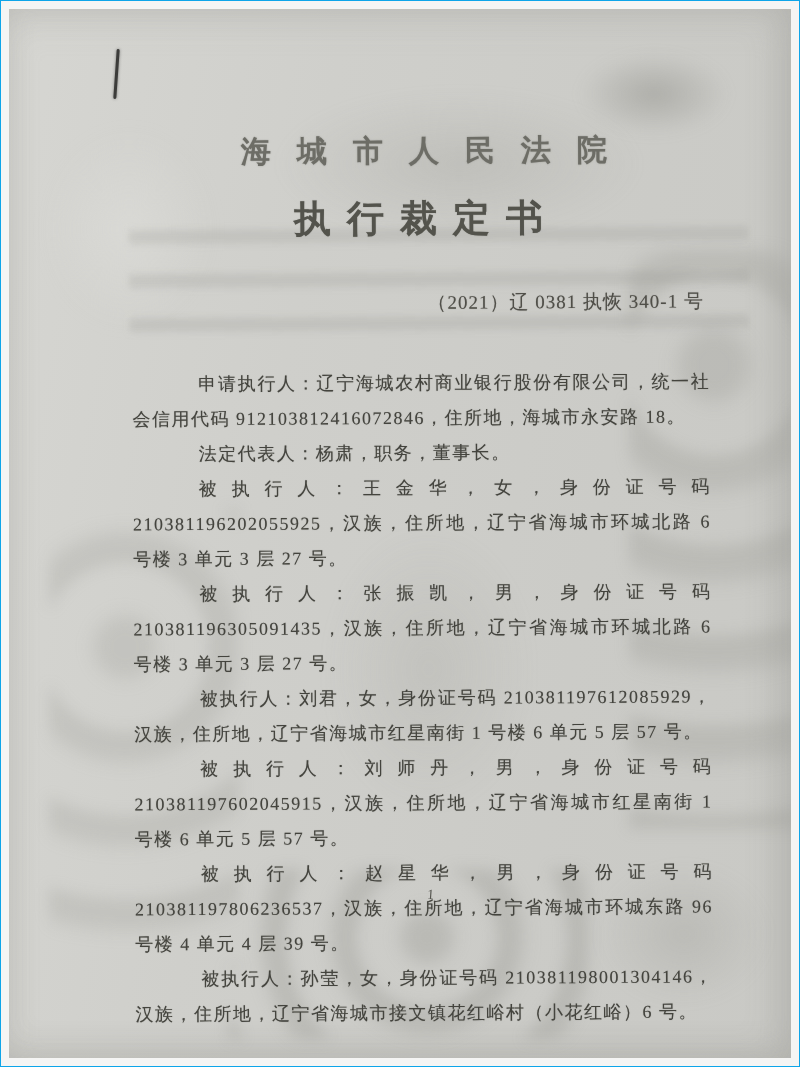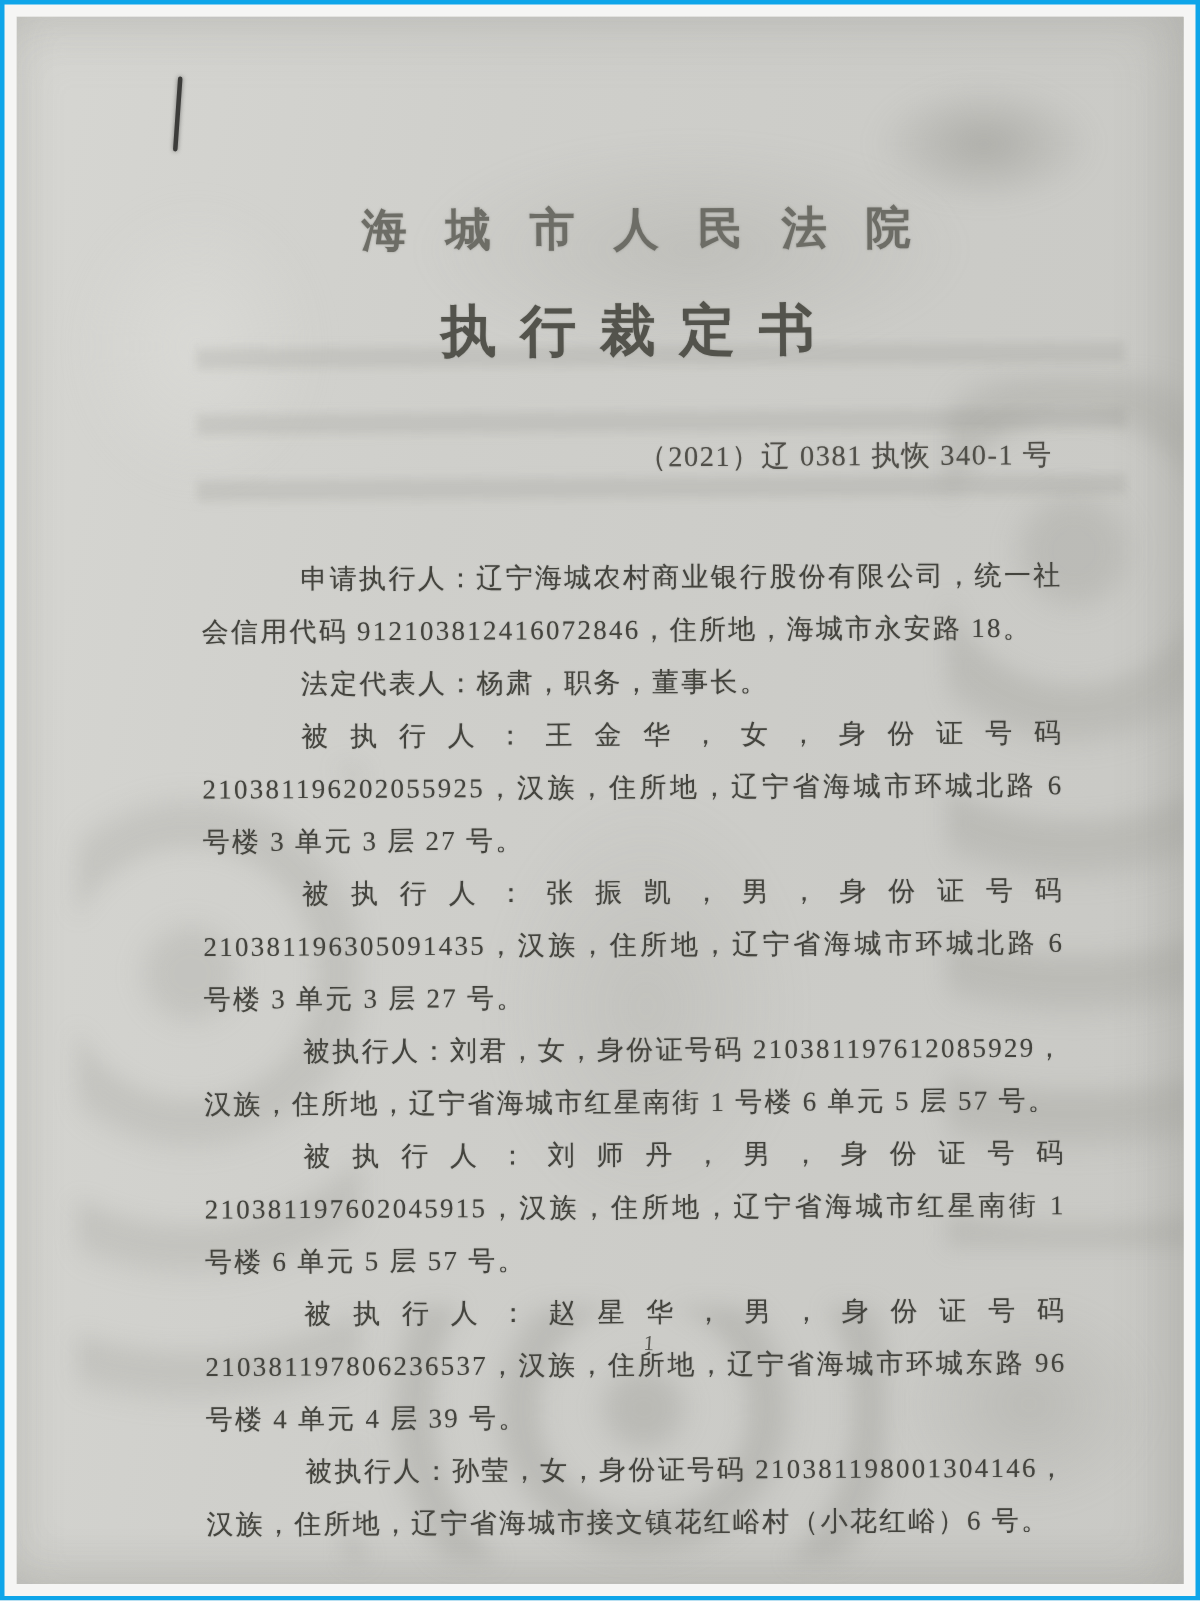--- a/index.html
+++ b/index.html
@@ -3,21 +3,21 @@
 <meta charset="utf-8">
 <style>
   * { margin: 0; padding: 0; box-sizing: border-box; }
   html, body { width: 800px; height: 1067px; background: #f6f6f5; }
   body { font-family: "Liberation Serif", "DejaVu Serif", serif; }
 
   .photo-frame {
     width: 800px; height: 1067px;
     padding: 8px;
     background: #f5f5f4;
-    border: 3px solid #0ea5e9;
+    border: 1px solid #0ea5e9;
   }
 
   .paper {
     position: relative;
     width: 100%; height: 100%;
     overflow: hidden;
     background: linear-gradient(100deg, #d6d6d2 0%, #cfcfcb 35%, #cbcbc7 70%, #c9c9c5 100%);
     box-shadow:
       inset -14px 0 34px rgba(120,120,114,.16),
       inset 0 -12px 28px rgba(120,120,114,.12),

